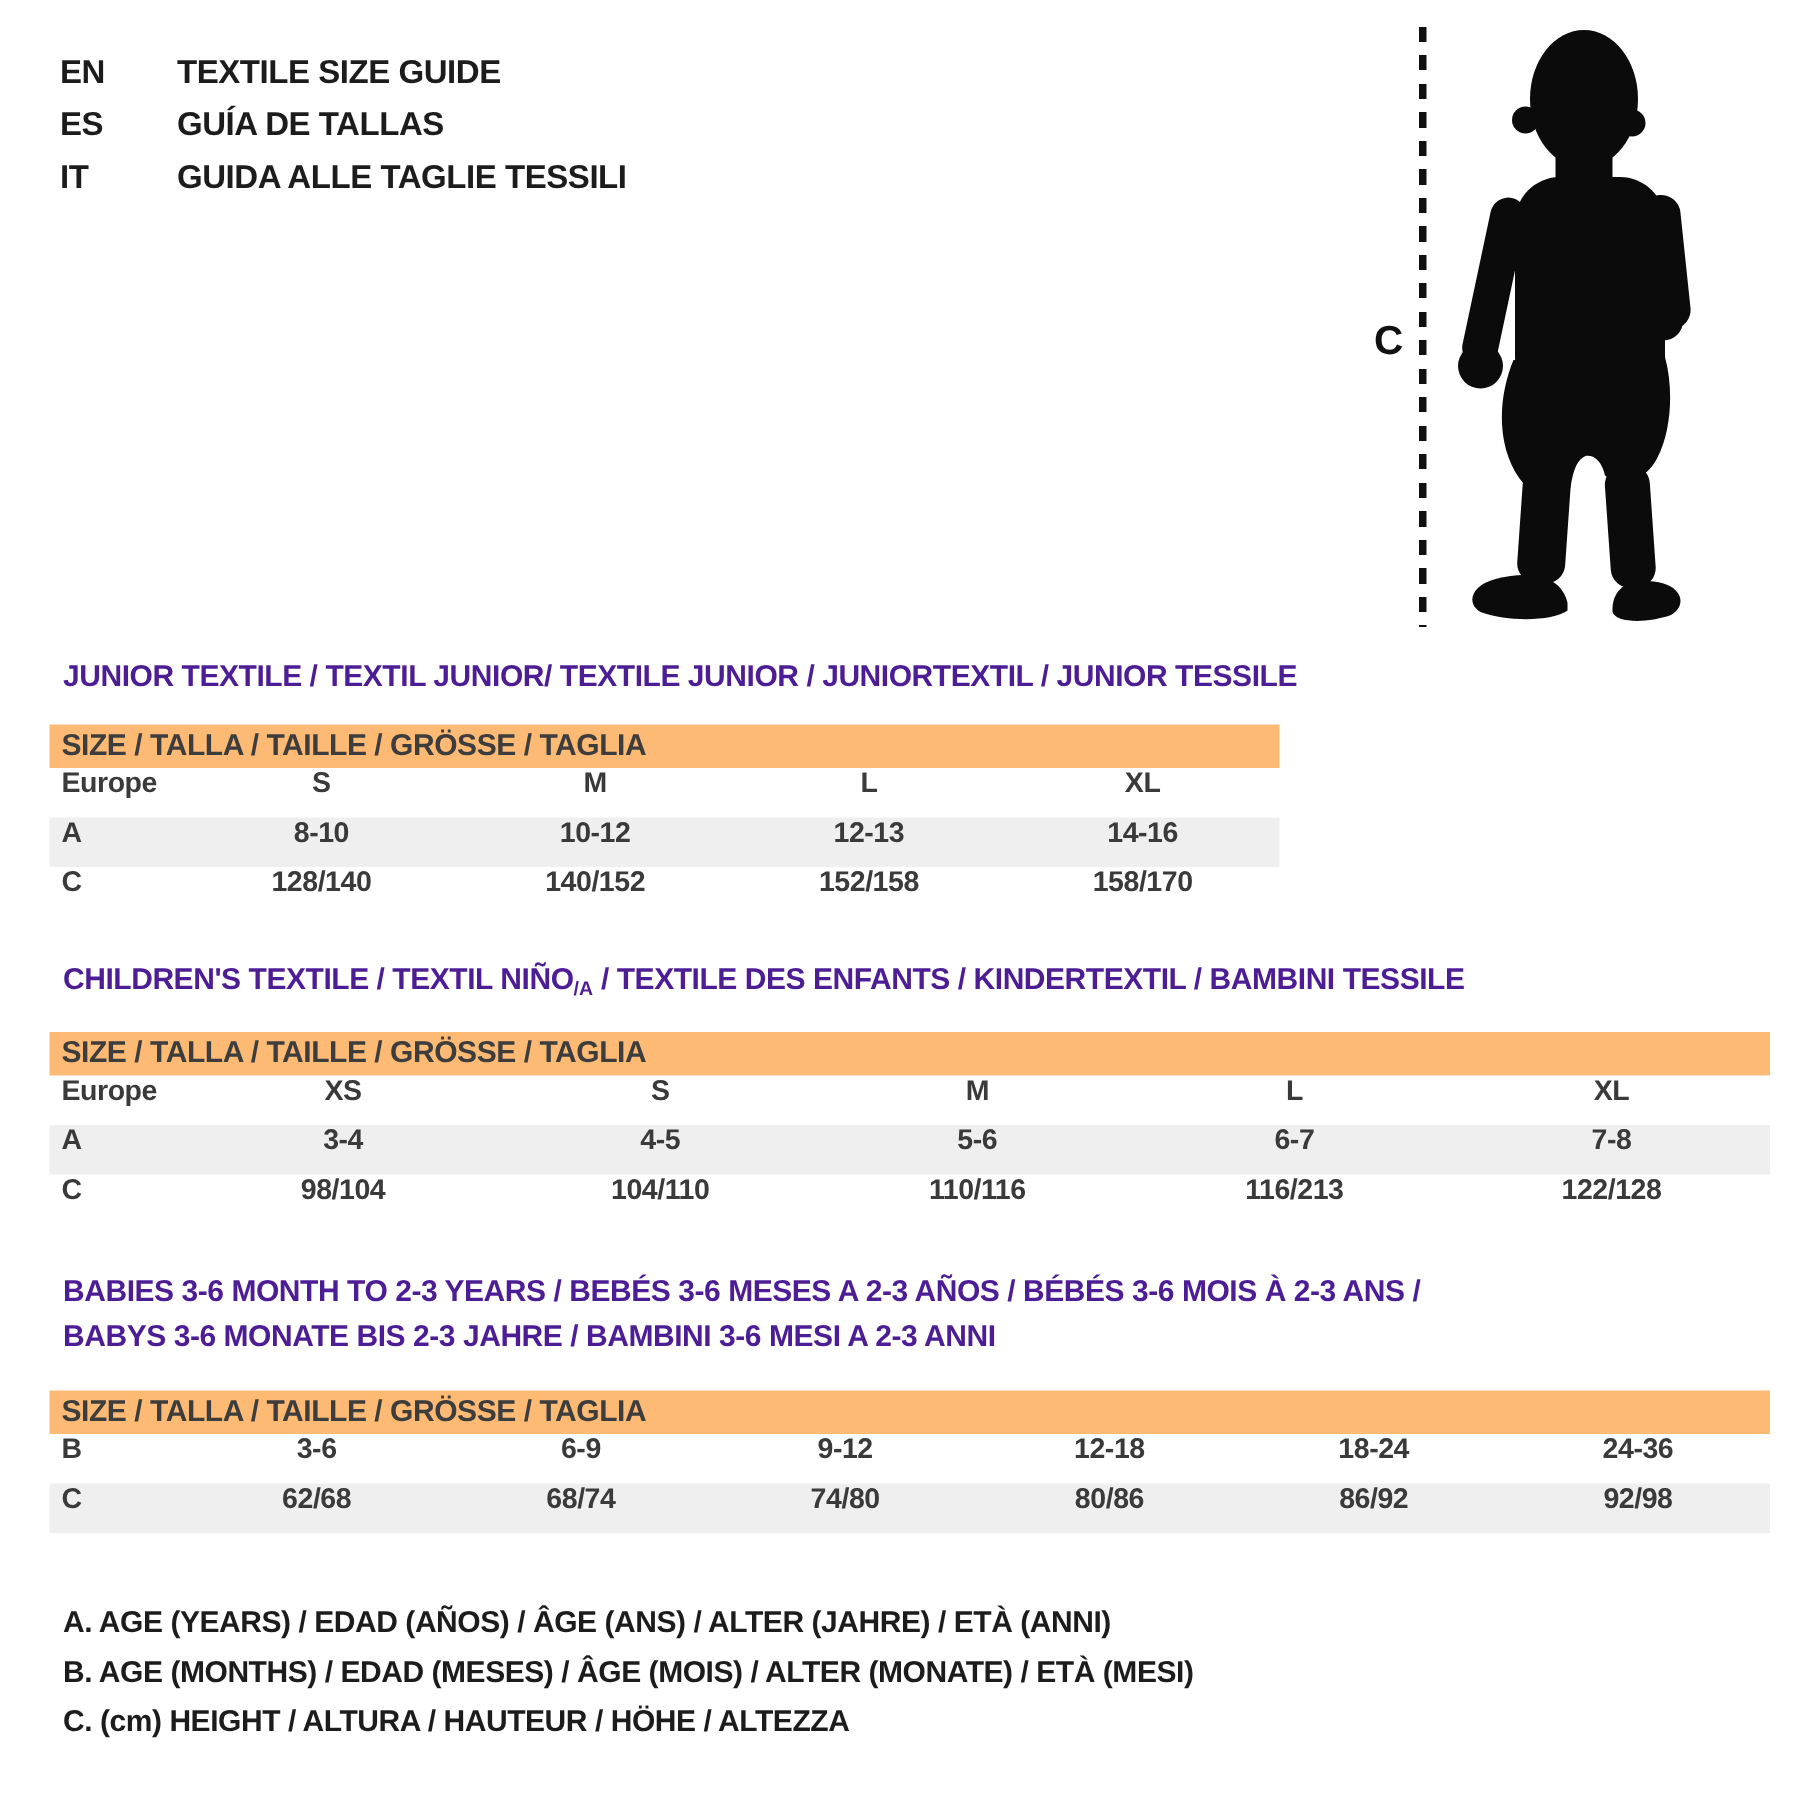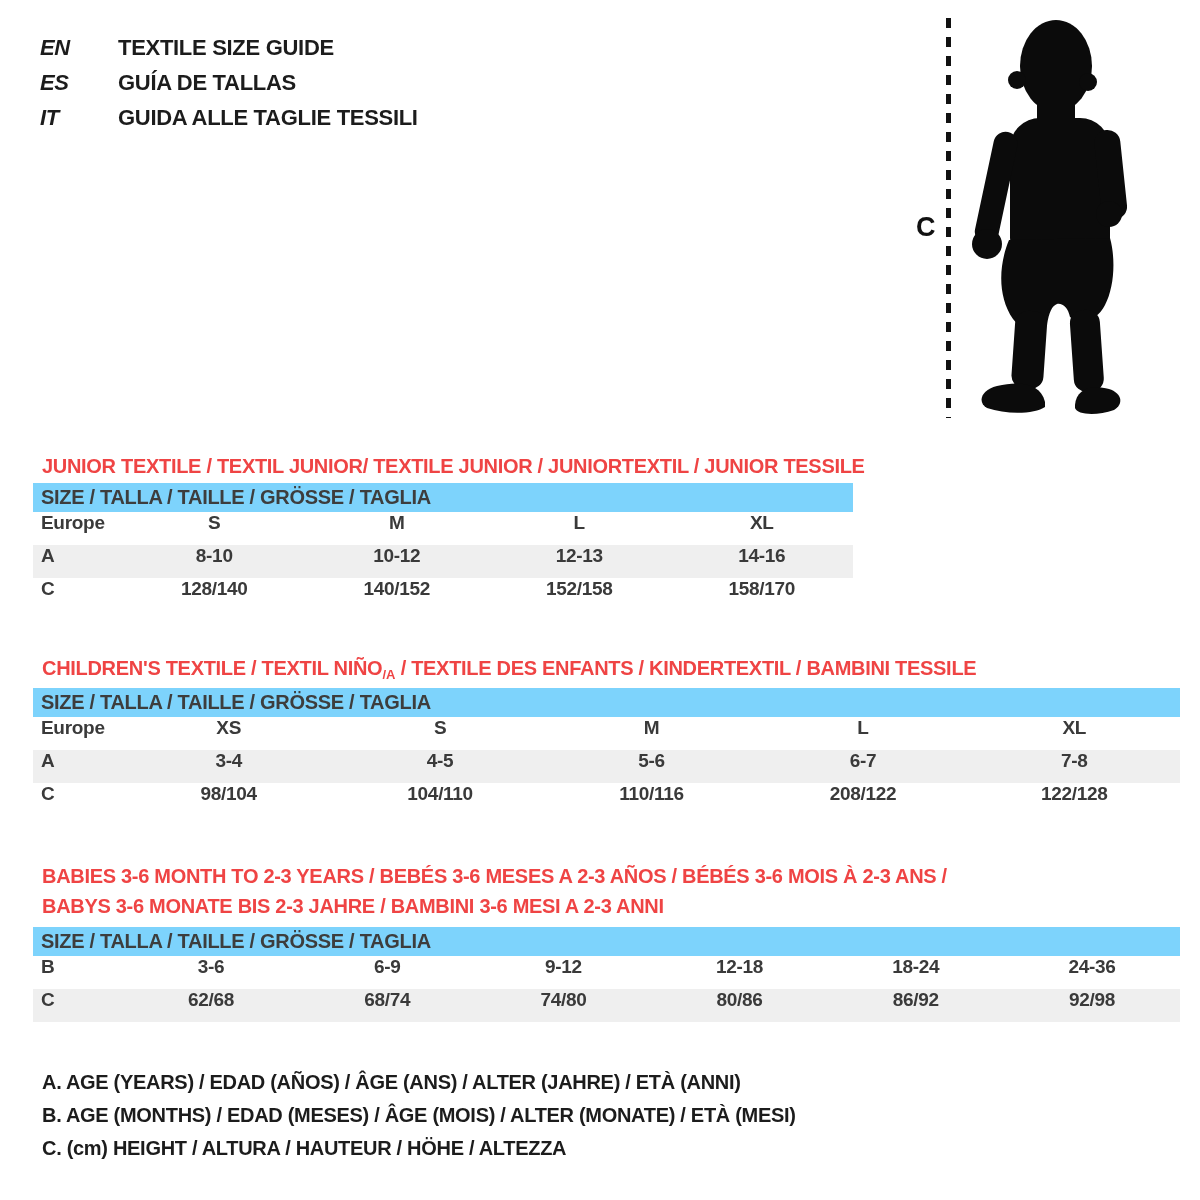--- a/index.html
+++ b/index.html
@@ -4,39 +4,39 @@
 <style>
   html,body{margin:0;padding:0;background:#fff;}
   .page{
     position:relative;width:1200px;height:1200px;background:#ffffff;
     font-family:"Liberation Sans",sans-serif;font-weight:bold;color:#222;
     overflow:hidden;letter-spacing:-0.3px;
   }
   
   .lang-block{position:absolute;left:40px;top:30px;}
   .lang-row{display:flex;height:35px;align-items:center;font-size:22px;color:#1c1c1c;}
-  .lang-code{width:78px;flex:0 0 78px;font-style:italic;}
+  .lang-code{width:78px;flex:0 0 78px;}
   .lang-label{white-space:nowrap;}
   
   .measure-line{
     position:absolute;left:946px;top:18px;width:5px;height:400px;
     background:repeating-linear-gradient(to bottom,#111 0 10px,transparent 10px 19px);
   }
   .measure-label{position:absolute;left:916px;top:212px;font-size:27px;color:#111;}
   .toddler{position:absolute;left:963px;top:16px;}
   
-  .sec-title{position:absolute;left:42px;font-size:20px;color:#ef4444;white-space:nowrap;line-height:30px;margin-top:15px;}
+  .sec-title{position:absolute;left:42px;font-size:20px;color:#4c1d95;white-space:nowrap;line-height:30px;}
   .sec-title .sub{font-size:13px;vertical-align:-4px;letter-spacing:0;}
   
   .size-table{position:absolute;left:33px;color:#3a3a3a;}
   .t1{top:483px;width:820px;}
   .t2{top:688px;width:1147px;}
   .t3{top:927px;width:1147px;}
   .bar{
-    height:29px;background:#7dd3fc;color:#3d3d3d;font-size:20px;
+    height:29px;background:#fdba74;color:#3d3d3d;font-size:20px;
     display:flex;align-items:center;padding-left:8px;box-sizing:border-box;
   }
   .trow{display:flex;height:33px;font-size:19px;}
   .trow.shaded{background:#efefef;}
   .tlabel{width:90px;flex:0 0 90px;padding-left:8px;box-sizing:border-box;}
   .tcell{flex:1;text-align:center;}
   
   .legend{position:absolute;left:42px;top:1066px;font-size:20px;color:#1c1c1c;line-height:33px;white-space:nowrap;}
 </style>
 </head>
@@ -123,21 +123,21 @@
       <span class="tcell">4-5</span>
       <span class="tcell">5-6</span>
       <span class="tcell">6-7</span>
       <span class="tcell">7-8</span>
     </div>
     <div class="trow">
       <span class="tlabel">C</span>
       <span class="tcell">98/104</span>
       <span class="tcell">104/110</span>
       <span class="tcell">110/116</span>
-      <span class="tcell">208/122</span>
+      <span class="tcell">116/213</span>
       <span class="tcell">122/128</span>
     </div>
   </div>
 
   <div class="sec-title" style="top:846px;">
     <div>BABIES 3-6 MONTH TO 2-3 YEARS / BEBÉS 3-6 MESES A 2-3 AÑOS / BÉBÉS 3-6 MOIS À 2-3 ANS /</div>
     <div>BABYS 3-6 MONATE BIS 2-3 JAHRE / BAMBINI 3-6 MESI A 2-3 ANNI</div>
   </div>
   <div class="size-table t3">
     <div class="bar">SIZE / TALLA / TAILLE / GRÖSSE / TAGLIA</div>

